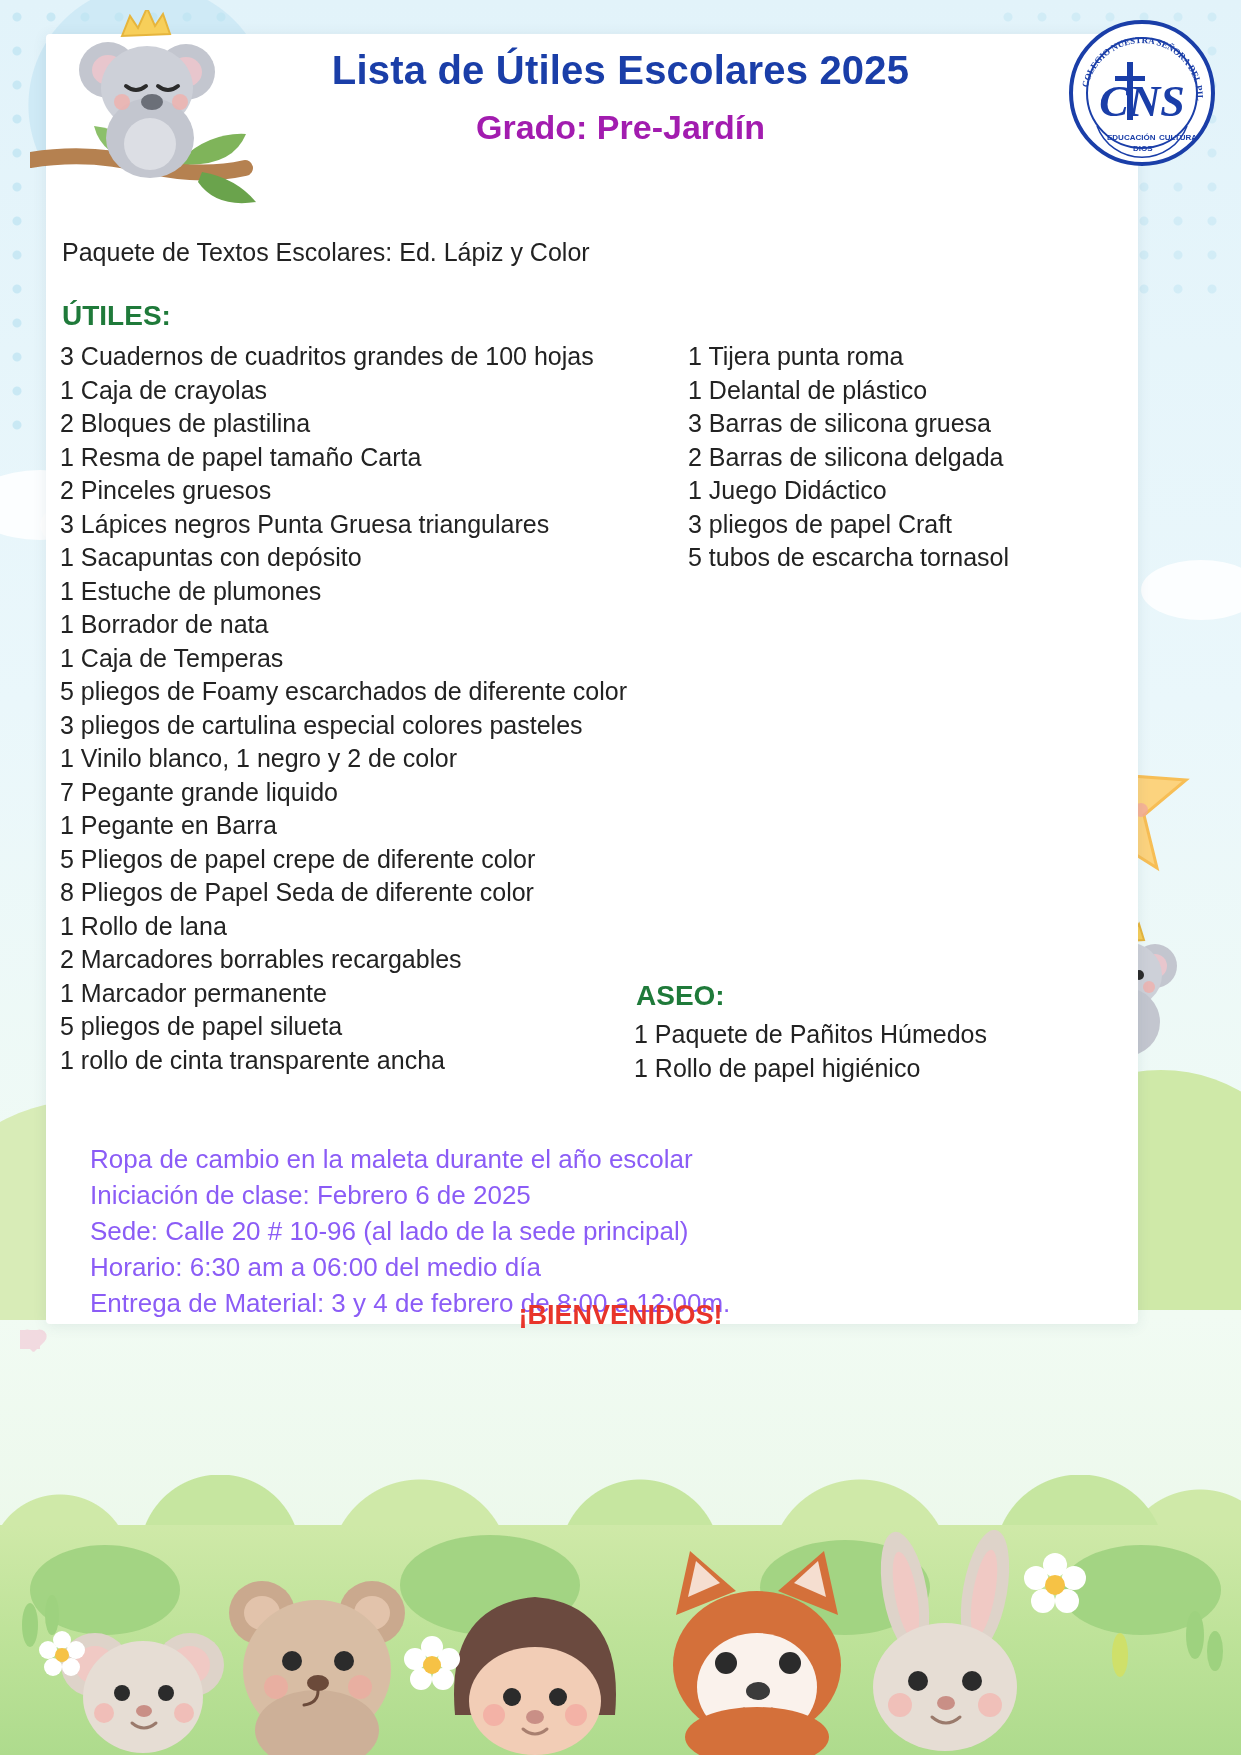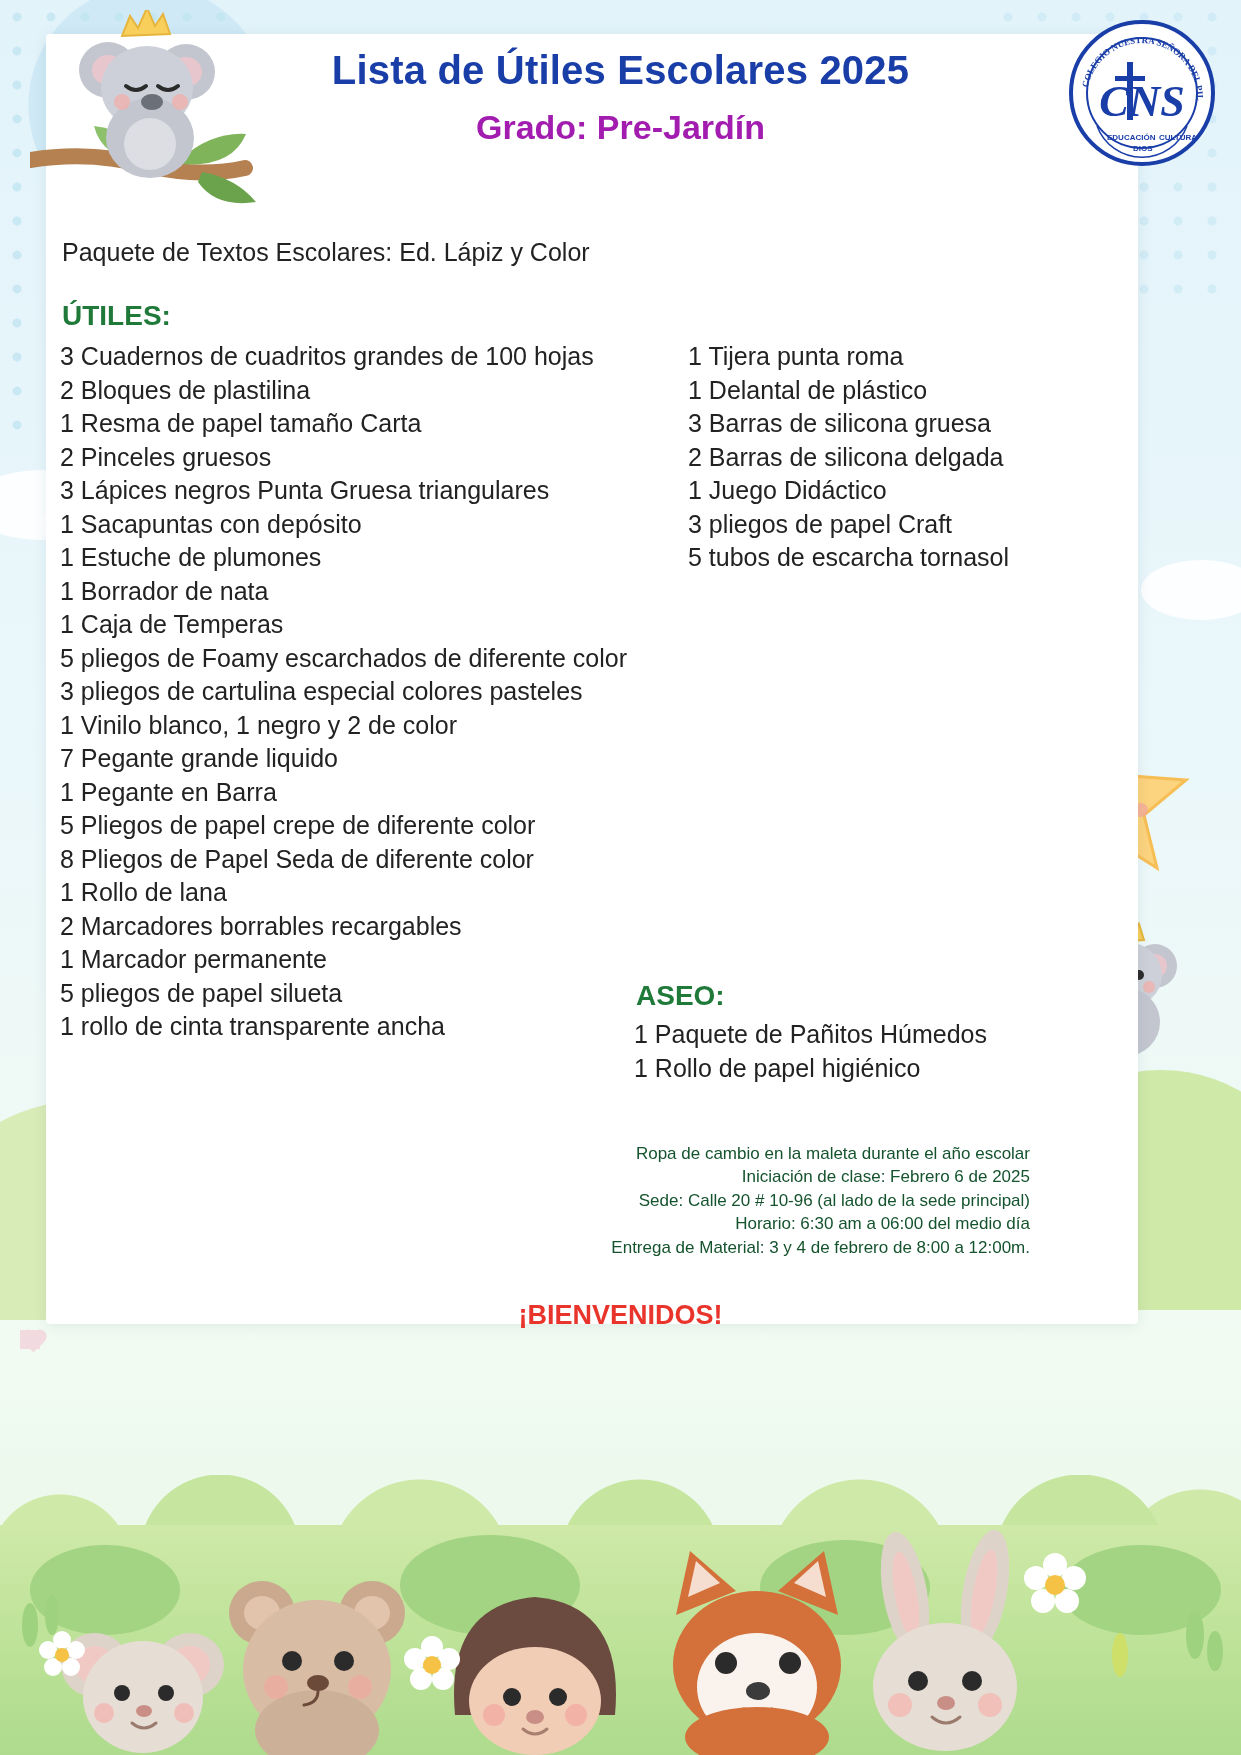--- a/index.html
+++ b/index.html
@@ -92,21 +92,21 @@
   }
   .item{
     font-size:25px;color:#222;line-height:1.34;white-space:nowrap;
   }
   .aseo-label{position:absolute;left:636px;top:980px;}
   .col-aseo{position:absolute;left:634px;top:1018px;width:420px;}
 
   .footer{
     position:absolute;left:90px;top:1142px;width:940px;
   }
-  .footer .fline{font-size:17px;color:#14532d;line-height:1.38;text-align:right;}
+  .footer .fline{font-size:26px;color:#8b5cf6;line-height:1.38;}
   .welcome{
     position:absolute;left:0;right:0;top:1300px;text-align:center;
     color:#e8342a;font-weight:bold;font-size:27px;
   }
 
   
   .animals{position:absolute;left:0;bottom:0;width:100%;height:290px;}
 
   .star{position:absolute;right:60px;top:718px;width:150px;height:145px;}
 </style>
@@ -220,20 +220,21 @@
 
 <div class="title">Lista de Útiles Escolares 2025</div>
 <div class="subtitle">Grado: Pre-Jardín</div>
 
 <div class="pkg">Paquete de Textos Escolares: Ed. Lápiz y Color</div>
 
 <div class="sec-label utiles-label">ÚTILES:</div>
 
 <div class="col-left">
   <div class="item">3 Cuadernos de cuadritos grandes de 100 hojas</div>
+  <div class="item">1 Caja de crayolas</div>
   <div class="item">2 Bloques de plastilina</div>
   <div class="item">1 Resma de papel tamaño Carta</div>
   <div class="item">2 Pinceles gruesos</div>
   <div class="item">3 Lápices negros Punta Gruesa triangulares</div>
   <div class="item">1 Sacapuntas con depósito</div>
   <div class="item">1 Estuche de plumones</div>
   <div class="item">1 Borrador de nata</div>
   <div class="item">1 Caja de Temperas</div>
   <div class="item">5 pliegos de Foamy escarchados de diferente color</div>
   <div class="item">3 pliegos de cartulina especial colores pasteles</div>

